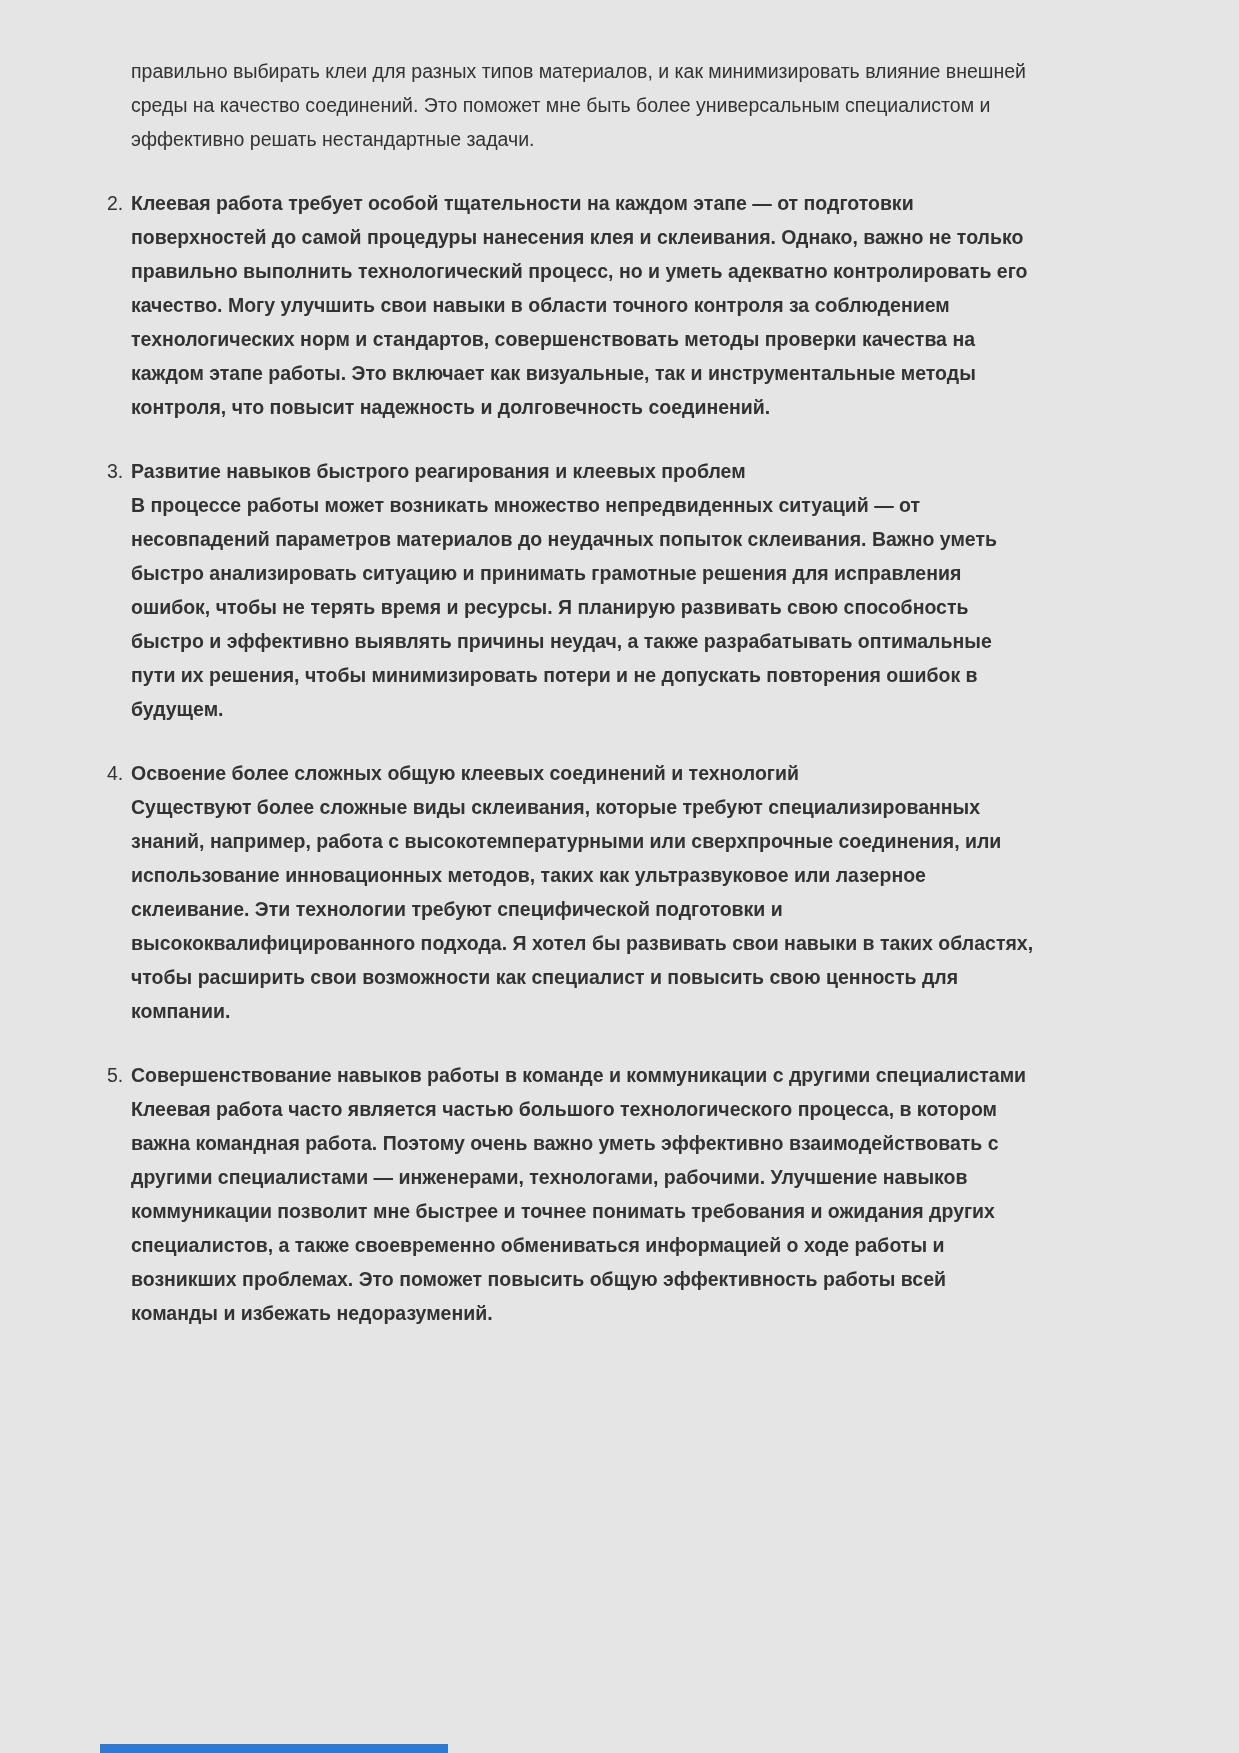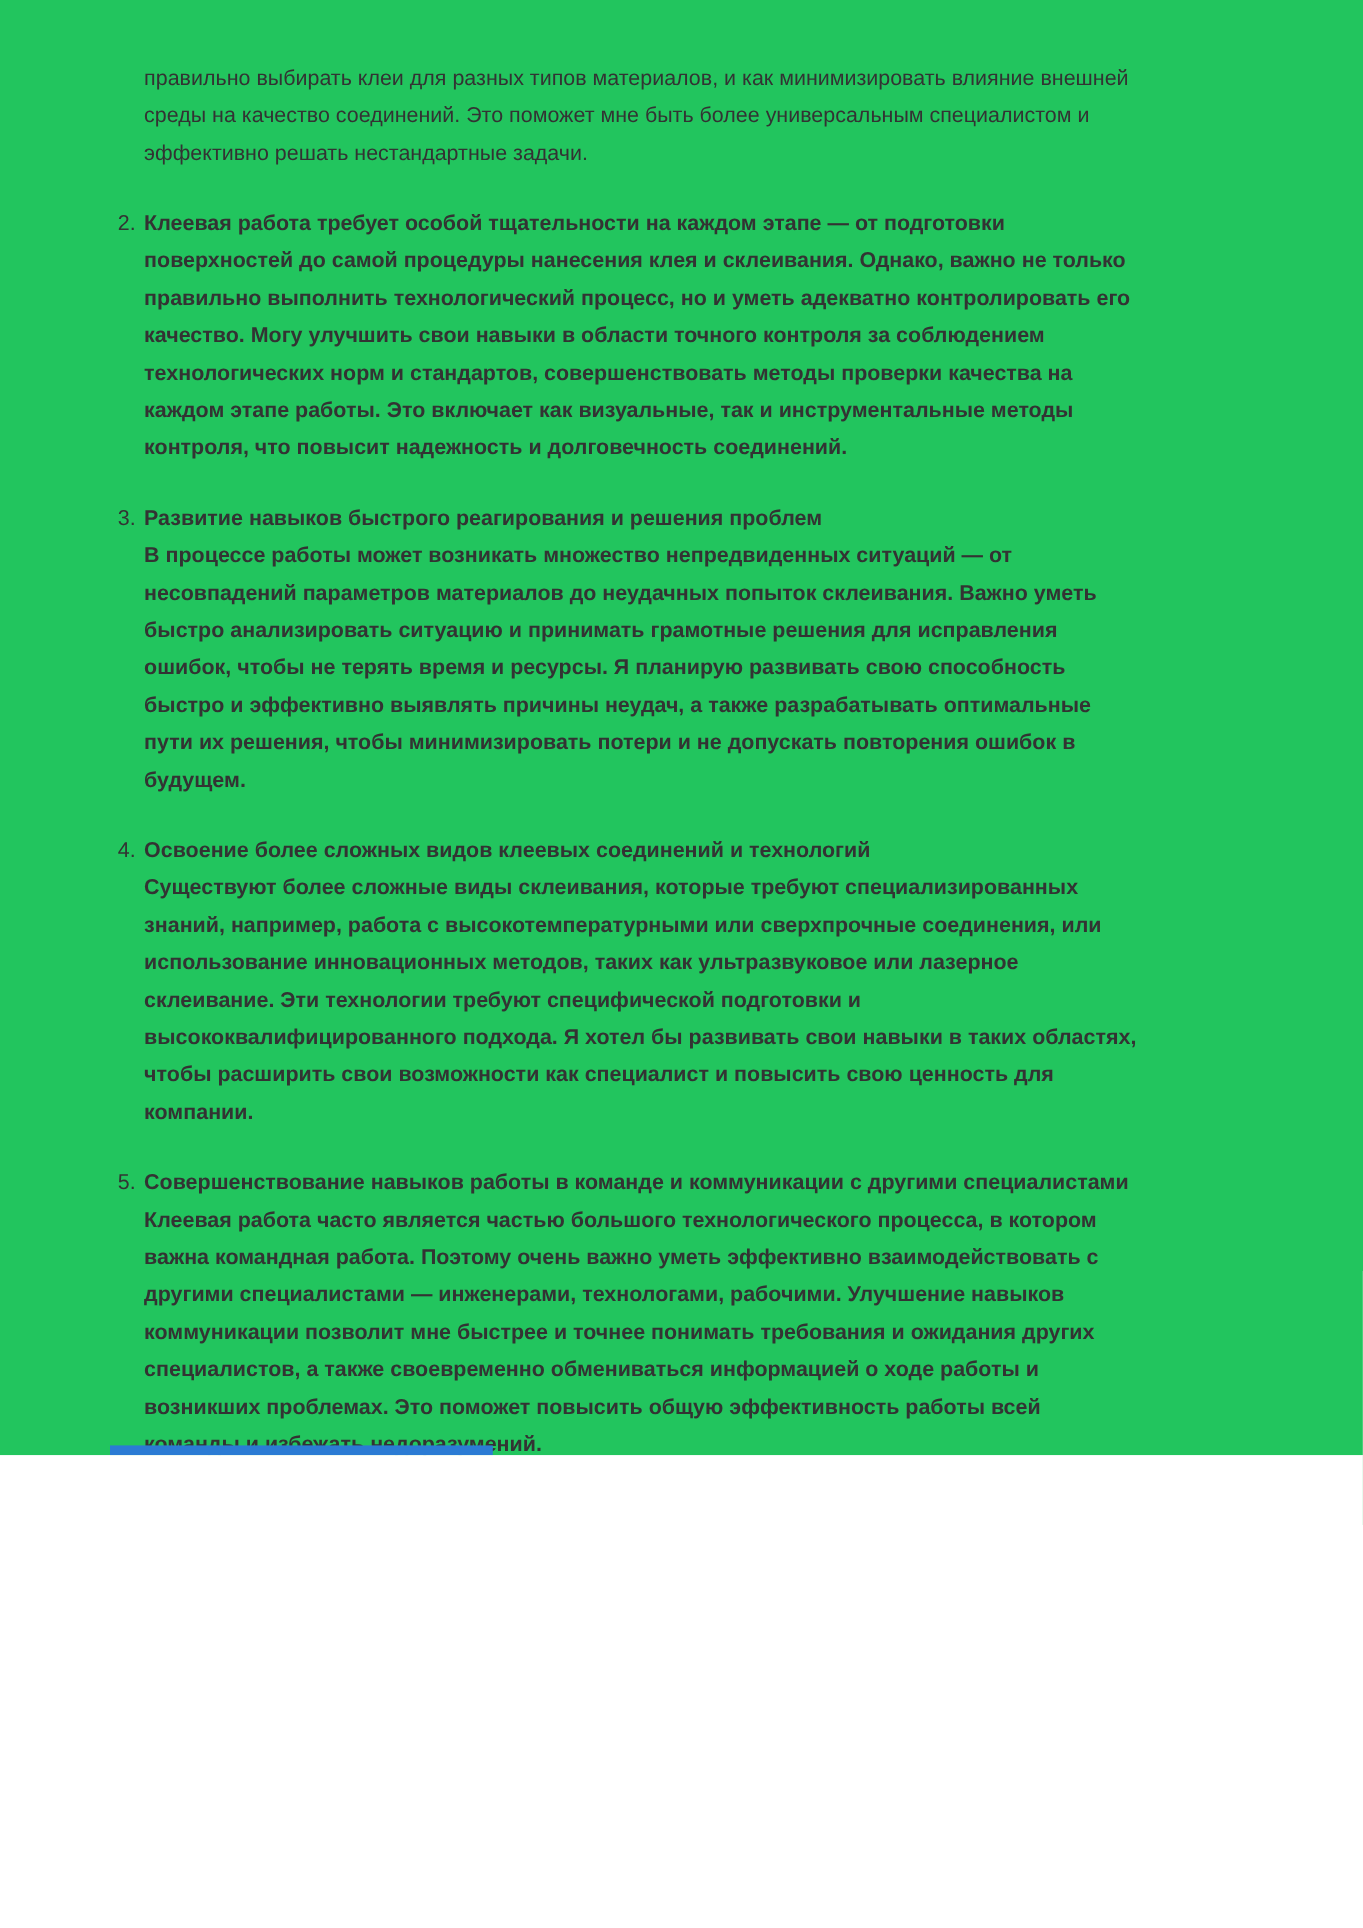--- a/index.html
+++ b/index.html
@@ -1,21 +1,21 @@
 <!DOCTYPE html>
 <html><head>
 <meta charset="utf-8">
 <style>
   * { margin: 0; padding: 0; box-sizing: border-box; }
   html, body { background: #ffffff; }
   .page {
     position: relative;
     width: 1239px;
-    height: 1323px;
-    background: #22c55e;
+    height: 1753px;
+    background: #e5e5e5;
     font-family: "Liberation Sans", sans-serif;
     color: #333333;
     overflow: hidden;
   }
   .content {
     position: absolute;
     top: 54px;
     left: 107px;
     width: 928px;
     font-size: 19.5px;
@@ -63,29 +63,29 @@
     <div class="list-item">
       <div class="item-number">2.</div>
       <div class="item-content">
         <div class="item-body">Клеевая работа требует особой тщательности на каждом этапе — от подготовки поверхностей до самой процедуры нанесения клея и склеивания. Однако, важно не только правильно выполнить технологический процесс, но и уметь адекватно контролировать его качество. Могу улучшить свои навыки в области точного контроля за соблюдением технологических норм и стандартов, совершенствовать методы проверки качества на каждом этапе работы. Это включает как визуальные, так и инструментальные методы контроля, что повысит надежность и долговечность соединений.</div>
       </div>
     </div>
 
     <div class="list-item">
       <div class="item-number">3.</div>
       <div class="item-content">
-        <div class="item-title">Развитие навыков быстрого реагирования и решения проблем</div>
+        <div class="item-title">Развитие навыков быстрого реагирования и клеевых проблем</div>
         <div class="item-body">В процессе работы может возникать множество непредвиденных ситуаций — от несовпадений параметров материалов до неудачных попыток склеивания. Важно уметь быстро анализировать ситуацию и принимать грамотные решения для исправления ошибок, чтобы не терять время и ресурсы. Я планирую развивать свою способность быстро и эффективно выявлять причины неудач, а также разрабатывать оптимальные пути их решения, чтобы минимизировать потери и не допускать повторения ошибок в будущем.</div>
       </div>
     </div>
 
     <div class="list-item">
       <div class="item-number">4.</div>
       <div class="item-content">
-        <div class="item-title">Освоение более сложных видов клеевых соединений и технологий</div>
+        <div class="item-title">Освоение более сложных общую клеевых соединений и технологий</div>
         <div class="item-body">Существуют более сложные виды склеивания, которые требуют специализированных знаний, например, работа с высокотемпературными или сверхпрочные соединения, или использование инновационных методов, таких как ультразвуковое или лазерное склеивание. Эти технологии требуют специфической подготовки и высококвалифицированного подхода. Я хотел бы развивать свои навыки в таких областях, чтобы расширить свои возможности как специалист и повысить свою ценность для компании.</div>
       </div>
     </div>
 
     <div class="list-item">
       <div class="item-number">5.</div>
       <div class="item-content">
         <div class="item-title">Совершенствование навыков работы в команде и коммуникации с другими специалистами</div>
         <div class="item-body">Клеевая работа часто является частью большого технологического процесса, в котором важна командная работа. Поэтому очень важно уметь эффективно взаимодействовать с другими специалистами — инженерами, технологами, рабочими. Улучшение навыков коммуникации позволит мне быстрее и точнее понимать требования и ожидания других специалистов, а также своевременно обмениваться информацией о ходе работы и возникших проблемах. Это поможет повысить общую эффективность работы всей команды и избежать недоразумений.</div>
       </div>

